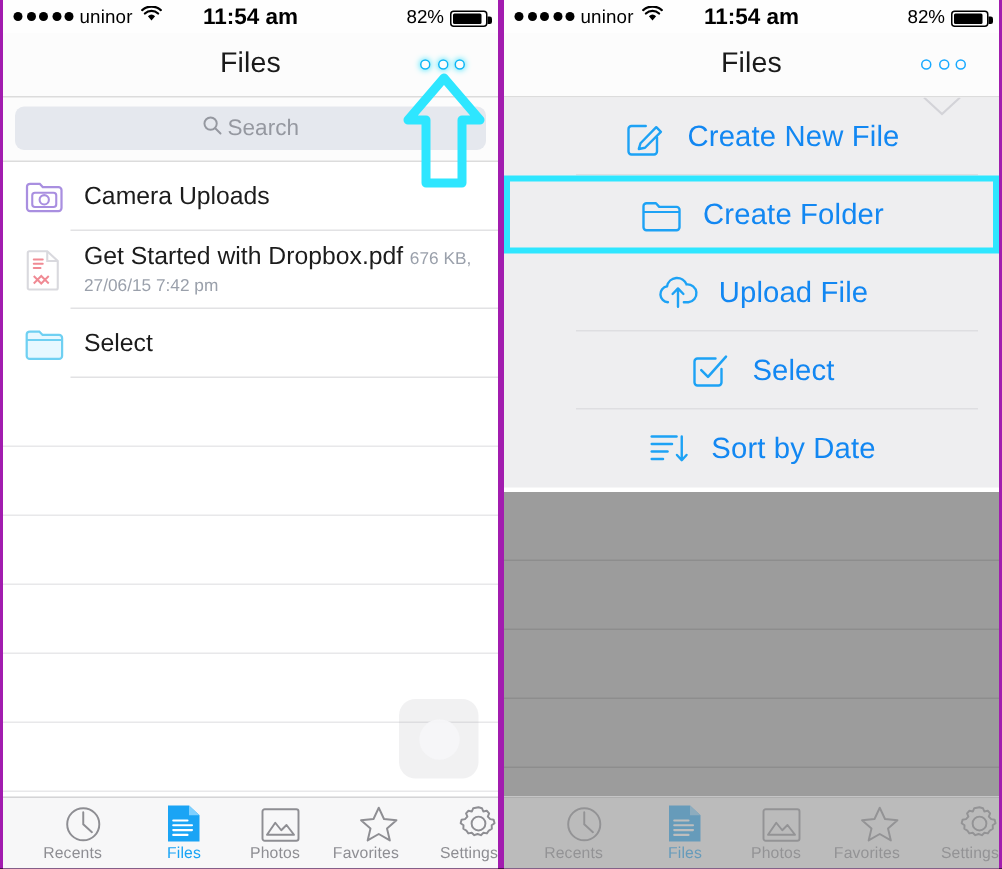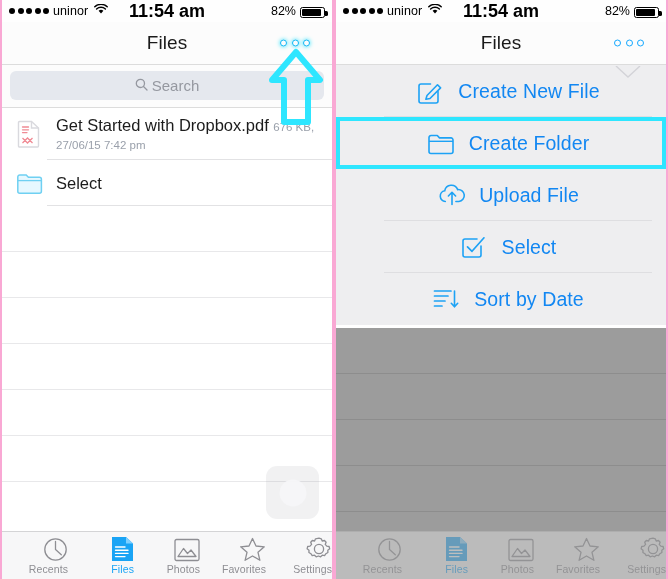--- a/index.html
+++ b/index.html
@@ -2,21 +2,21 @@
 <html><head>
 <meta charset="utf-8">
 <style>
   * { box-sizing: border-box; margin: 0; padding: 0; }
   html, body {
     width: 668px; height: 579px;
     background: #000;
     font-family: "Liberation Sans", sans-serif;
     overflow: hidden;
   }
-  .stage { position: relative; width: 668px; height: 579px; background: #f9a8d4; }
+  .stage { position: relative; width: 668px; height: 579px; background: #a21caf; }
 
   .phone {
     position: absolute; top: 0; width: 330px; height: 579px;
     background: #fff; overflow: hidden;
   }
   .phone.left  { left: 2px; }
   .phone.right { left: 336px; }
 
   
   .statusbar {
@@ -24,21 +24,21 @@
     display: flex; align-items: center; padding: 0 7px;
     font-size: 12.5px; color: #000; font-weight: 500;
   }
   .sb-left { display: flex; align-items: center; gap: 4px; }
   .dots { display: flex; gap: 2.5px; align-items: center; }
   .dots i { width: 6px; height: 6px; border-radius: 50%; background: #000; display: block; }
   .carrier { font-size: 12.5px; letter-spacing: .1px; }
   .wifi { margin-left: 2px; }
   .sb-center {
     position: absolute; left: 0; right: 0; text-align: center;
-    font-size: 18px; font-weight: 700; pointer-events: none;
+    font-size: 15px; font-weight: 700; pointer-events: none;
   }
   .sb-right { margin-left: auto; display: flex; align-items: flex-end; gap: 4px; z-index: 2; }
   .batt-pct { font-size: 12.5px; }
   .batt {
     position: relative; width: 25px; height: 11.5px;
     border: 1.3px solid #000; border-radius: 2.5px;
   }
   .batt::after {
     content: ""; position: absolute; right: -3.6px; top: 3px;
     width: 2.2px; height: 5px; background: #000; border-radius: 0 1.5px 1.5px 0;
@@ -185,20 +185,33 @@
             <circle cx="5.4" cy="5.4" r="4.1" stroke="#9598a0" stroke-width="1.3" fill="none"></circle>
             <line x1="8.5" y1="8.5" x2="12" y2="12" stroke="#9598a0" stroke-width="1.3" stroke-linecap="round"></line>
           </svg>
         </span>
         <span class="search-ph">Search</span>
       </div>
     </div>
 
     <div class="list">
 
+      <div class="row">
+        <span class="ico">
+          <svg width="27" height="24" viewBox="0 0 27 24">
+            <path d="M2 5.5 a2 2 0 0 1 2-2 h6.5 l2 2.2 h10.5 a2 2 0 0 1 2 2 v12 a2 2 0 0 1 -2 2 h-19 a2 2 0 0 1 -2 -2 z" fill="#fff" stroke="#a98fe0" stroke-width="1.5"></path>
+            <rect x="5.5" y="9.5" width="16" height="9.5" rx="1.8" fill="#fff" stroke="#a98fe0" stroke-width="1.4"></rect>
+            <circle cx="13.5" cy="14.2" r="3.1" fill="#fff" stroke="#a98fe0" stroke-width="1.4"></circle>
+          </svg>
+        </span>
+        <span class="txt">
+          <span class="title">Camera Uploads</span>
+        </span>
+        <span class="sep"></span>
+      </div>
 
       <div class="row two">
         <span class="ico">
           <svg width="24" height="28" viewBox="0 0 24 28">
             <path d="M2.5 1.5 h12 l7 6.5 v18 a1 1 0 0 1 -1 1 h-18 a1 1 0 0 1 -1 -1 v-23.5 a1 1 0 0 1 1 -1 z" fill="#fff" stroke="#d9d9de" stroke-width="1.4"></path>
             <path d="M14.5 1.5 v6.5 h7" fill="none" stroke="#d9d9de" stroke-width="1.4"></path>
             <g stroke="#f08a94" stroke-width="1.3" stroke-linecap="round">
               <line x1="5.5" y1="7" x2="11.5" y2="7"></line>
               <line x1="5.5" y1="9.8" x2="11.5" y2="9.8"></line>
               <line x1="5.5" y1="12.6" x2="10" y2="12.6"></line>

